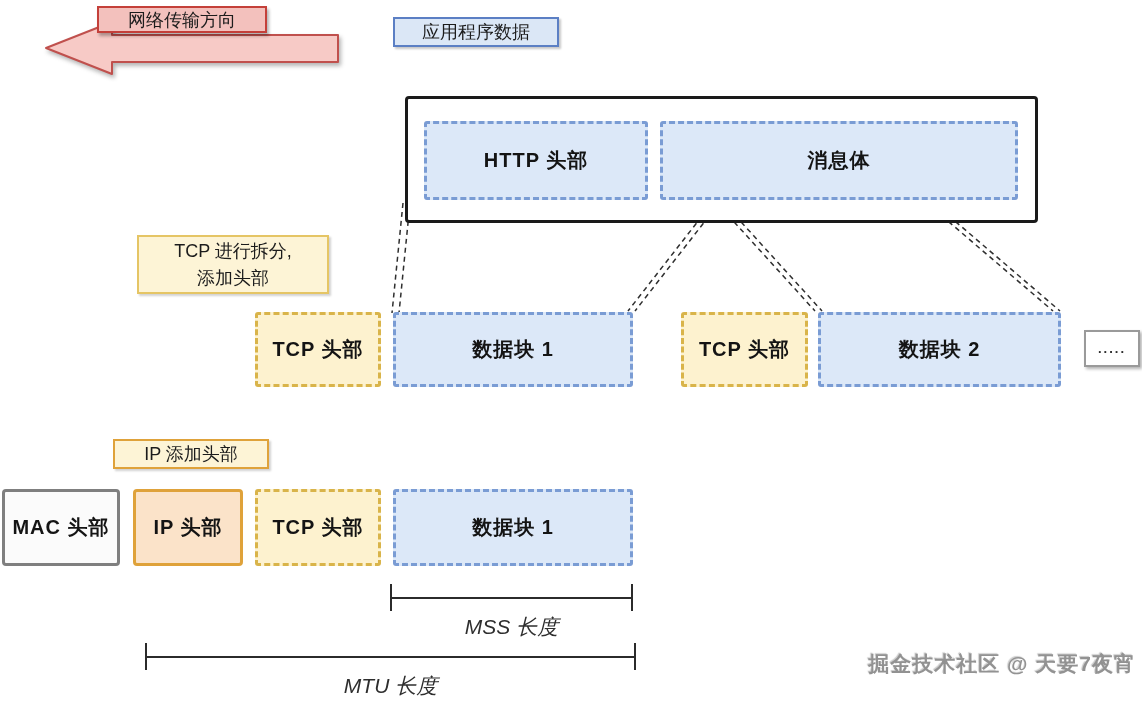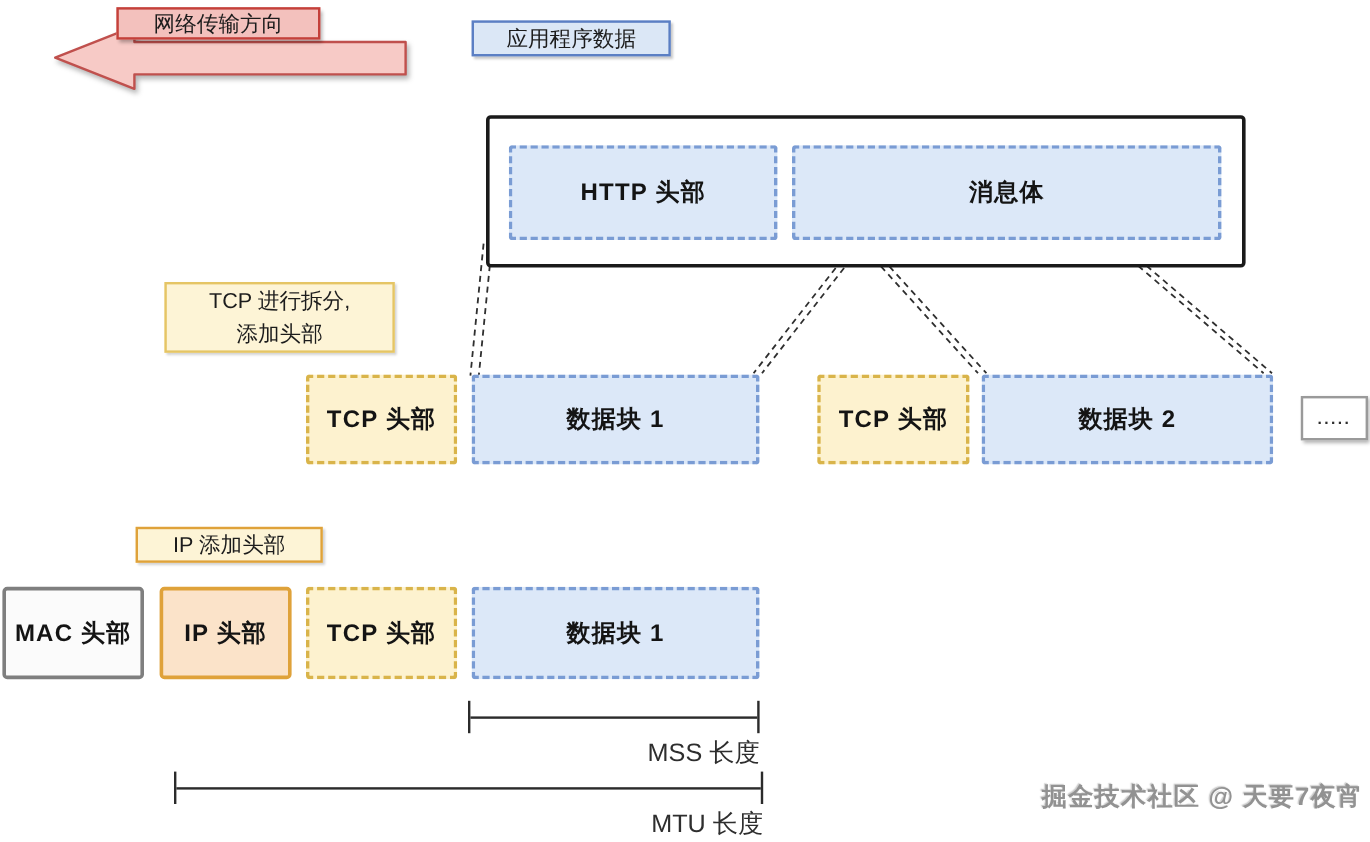--- a/index.html
+++ b/index.html
@@ -26,21 +26,21 @@
   .bigbox{position:absolute;left:405px;top:74px;width:633px;height:127px;box-sizing:border-box;
           background:#fff;border:3.5px solid var(--box-black);border-radius:4px;z-index:2;margin-top:22px;}
   .bigbox .seg{position:absolute;}
 
   .ellipsis{position:absolute;z-index:2;display:flex;align-items:center;justify-content:center;
             box-sizing:border-box;background:#fff;border:2px solid #9a9a9a;box-shadow:2px 2px 3px rgba(0,0,0,.3);
             font-weight:bold;font-size:13px;letter-spacing:2px;color:#2d2d2d;}
 
   .measure{position:absolute;z-index:2;border-left:2px solid #2b2b2b;border-right:2px solid #2b2b2b;box-sizing:border-box;}
   .measure::after{content:"";position:absolute;left:0;right:0;top:50%;margin-top:-1px;border-top:2px solid #2b2b2b;}
-  .measure-label{position:absolute;z-index:2;text-align:right;font-size:21px;color:#2e2e2e;}
+  .measure-label{position:absolute;z-index:2;text-align:center;font-size:21px;color:#2e2e2e;font-style:italic;}
 
   .watermark{position:absolute;z-index:3;right:6px;top:650px;font-weight:bold;font-size:21px;letter-spacing:1px;
              color:var(--watermark-gray);text-shadow:2px 2px 1px #ffffff,-1px -1px 1px #c9c9c9;}
 </style>
 </head>
 <body>
 
 <div class="canvas">
 
   <svg class="connectors" width="1142" height="702" viewBox="0 0 1142 702">

